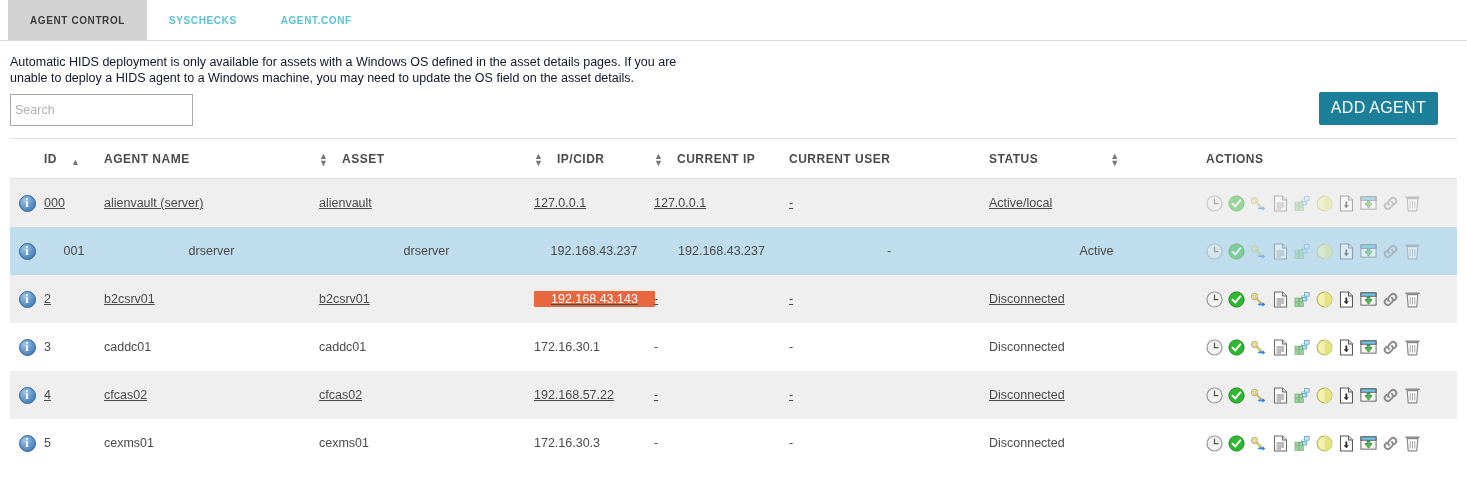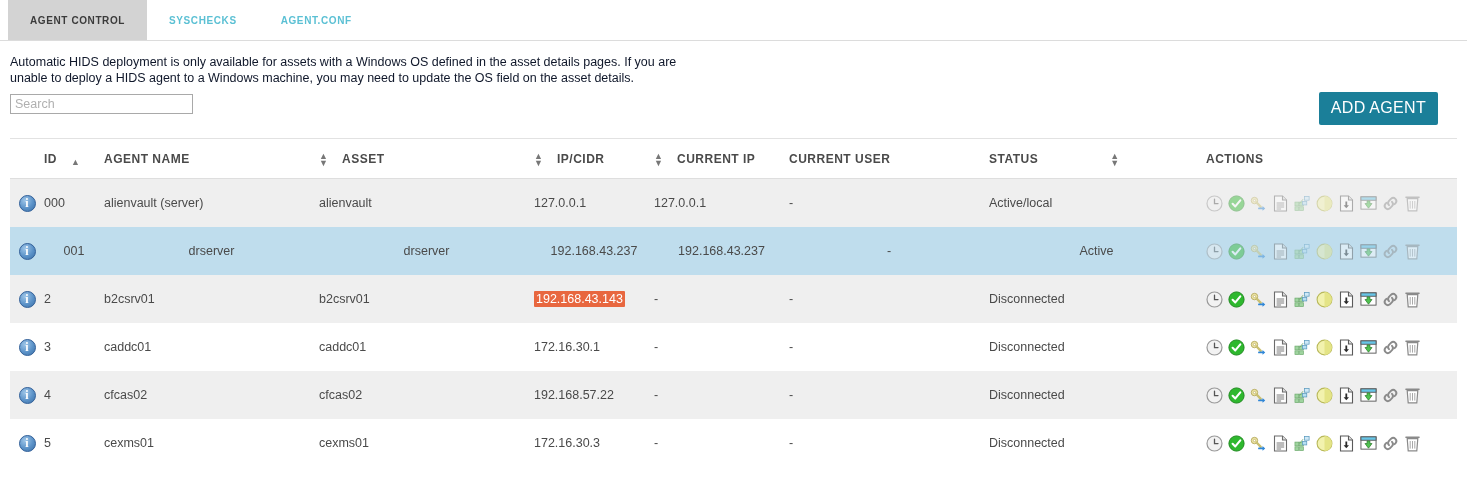--- a/index.html
+++ b/index.html
@@ -46,21 +46,21 @@
   }
 
   
   .toolbar{
     position:relative;
     height:46px;
     margin-top:6px;
   }
   .search-input{
     position:absolute;left:10px;top:2px;
-    width:183px;height:20px;
+    width:183px;height:32px;
     border:1px solid #a9a9a9;
     background:#fff;
     font-family:"Liberation Sans",sans-serif;
     font-size:12.5px;
     color:#555;
     padding:0 4px;
     box-sizing:border-box;
     outline:none;
   }
   .search-input::placeholder{color:#b0b0b0;}
@@ -122,38 +122,38 @@
   .sort-ic .up,.sort-ic .dn{display:block;height:7px;}
 
   table.agents td{
     height:48px;
     padding:0;
     font-size:12.5px;
     color:#4a4a4a;
     vertical-align:middle;
     border:none;
   }
-  tr.r-grey td{background:#efefef;}
+  tr.r-grey td{background:#efefef;text-decoration:underline;}
   tr.r-white td{background:#ffffff;}
   tr.r-sel td{background:#bfdded;text-align:center;}
 
   .c-id{width:60px;}
   .c-info{width:34px;text-align:center;}
   .c-name{width:215px;}
   .c-asset{width:215px;}
   .c-ip{width:120px;}
   .c-curip{width:135px;}
   .c-user{width:200px;}
   .c-status{width:215px;}
   .c-actions{width:auto;}
 
   .hl{
     background:#e8673f;
     color:#fff;
-    padding:1px 2px;
+    padding:1px 17px;
     border-radius:1px;
   }
 
   
   .info-ic{
     display:inline-block;width:17px;height:17px;border-radius:50%;
     background:radial-gradient(circle at 35% 30%,#9fc6e8 0%,#5b92c8 55%,#3b6fa5 100%);
     border:1px solid #35629a;
     position:relative;
     box-sizing:border-box;

